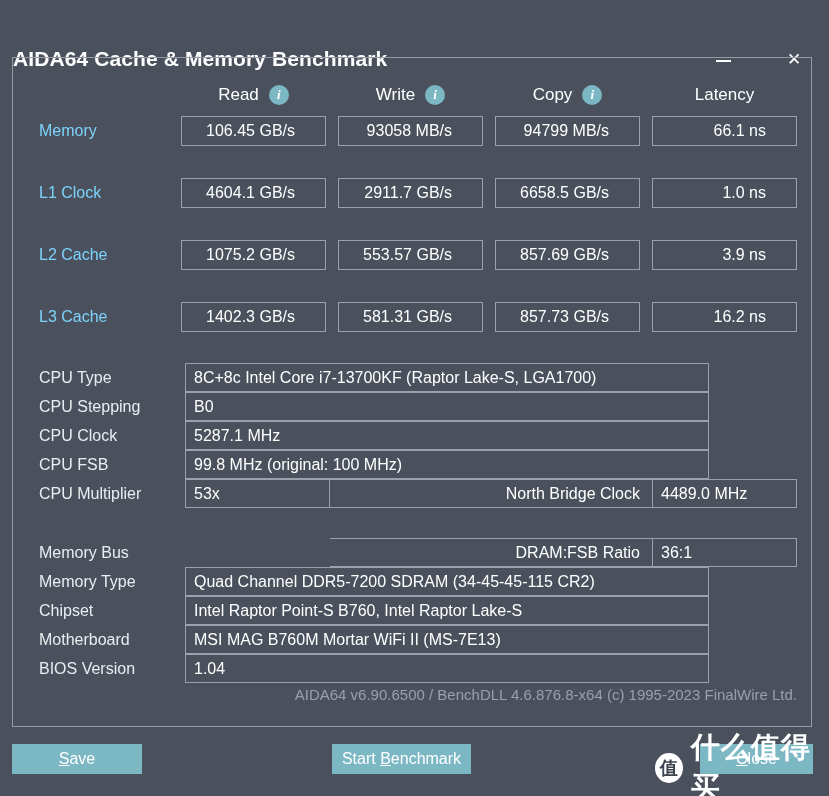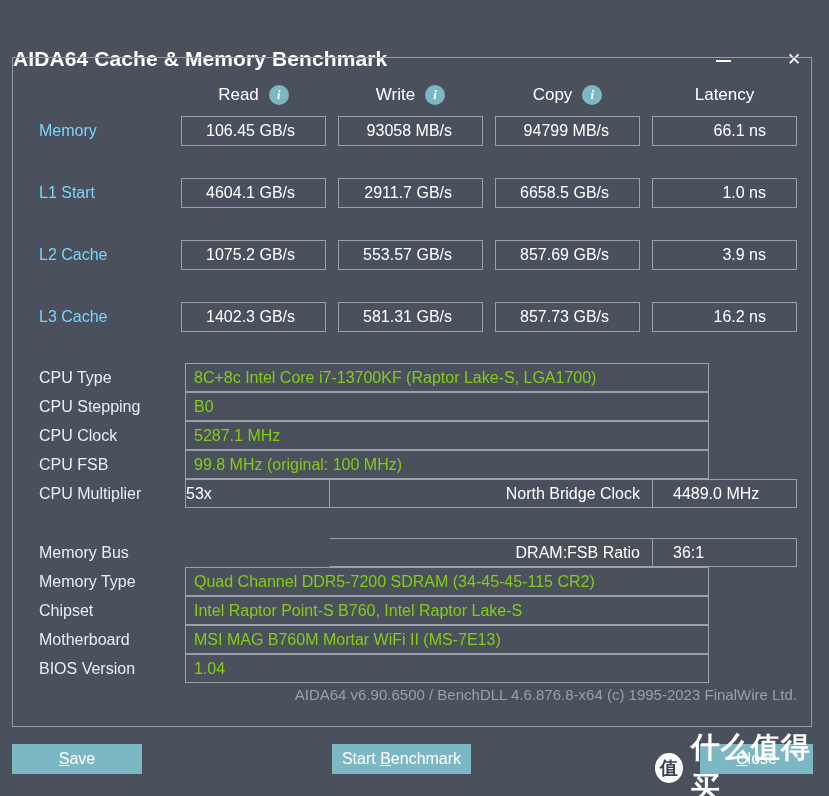--- a/index.html
+++ b/index.html
@@ -141,35 +141,36 @@
     white-space: nowrap;
   }
   .inforow .v {
     position: absolute;
     left: 172px; top: 0;
     width: 524px; height: 29px;
     box-sizing: border-box;
     border: 1px solid #9aa1aa;
     font-size: 16px;
     line-height: 27px;
-    color: #84cc16;
+    color: #ffffff;
     padding-left: 8px;
     white-space: nowrap;
     overflow: hidden;
   }
   
   .inforow .v-narrow {
     position: absolute;
     left: 172px; top: 0;
     width: 145px; height: 29px;
     box-sizing: border-box;
     border: 1px solid #9aa1aa;
     font-size: 16px;
     line-height: 27px;
     color: #ffffff;
+    padding-left: 8px;
     white-space: nowrap;
     overflow: hidden;
   }
   .inforow .midlabel {
     position: absolute;
     left: 317px; top: 0;
     width: 322px; height: 29px;
     box-sizing: border-box;
     border-top: 1px solid #9aa1aa;
     border-bottom: 1px solid #9aa1aa;
@@ -182,21 +183,21 @@
   }
   .inforow .v-right {
     position: absolute;
     left: 639px; top: 0;
     width: 145px; height: 29px;
     box-sizing: border-box;
     border: 1px solid #9aa1aa;
     font-size: 16px;
     line-height: 27px;
     color: #ffffff;
-    padding-left: 20px;
+    padding-left: 8px;
     white-space: nowrap;
     overflow: hidden;
   }
 
   
   #version-text {
     position: absolute;
     left: 0; top: 625px;
     width: 784px; height: 24px;
     line-height: 24px;
@@ -287,21 +288,21 @@
 
   <div class="bench-row" style="top:58px;">
     <div class="rowlabel">Memory</div>
     <div class="vbox c-read">106.45 GB/s</div>
     <div class="vbox c-write">93058 MB/s</div>
     <div class="vbox c-copy">94799 MB/s</div>
     <div class="vbox c-latency">66.1 ns</div>
   </div>
 
   <div class="bench-row" style="top:120px;">
-    <div class="rowlabel">L1 Start</div>
+    <div class="rowlabel">L1 Clock</div>
     <div class="vbox c-read">4604.1 GB/s</div>
     <div class="vbox c-write">2911.7 GB/s</div>
     <div class="vbox c-copy">6658.5 GB/s</div>
     <div class="vbox c-latency">1.0 ns</div>
   </div>
 
   <div class="bench-row" style="top:182px;">
     <div class="rowlabel">L2 Cache</div>
     <div class="vbox c-read">1075.2 GB/s</div>
     <div class="vbox c-write">553.57 GB/s</div>

